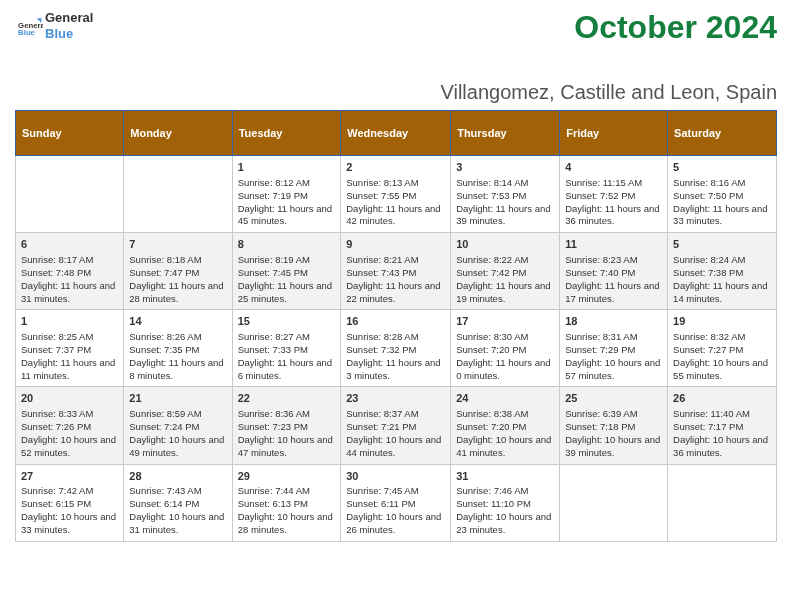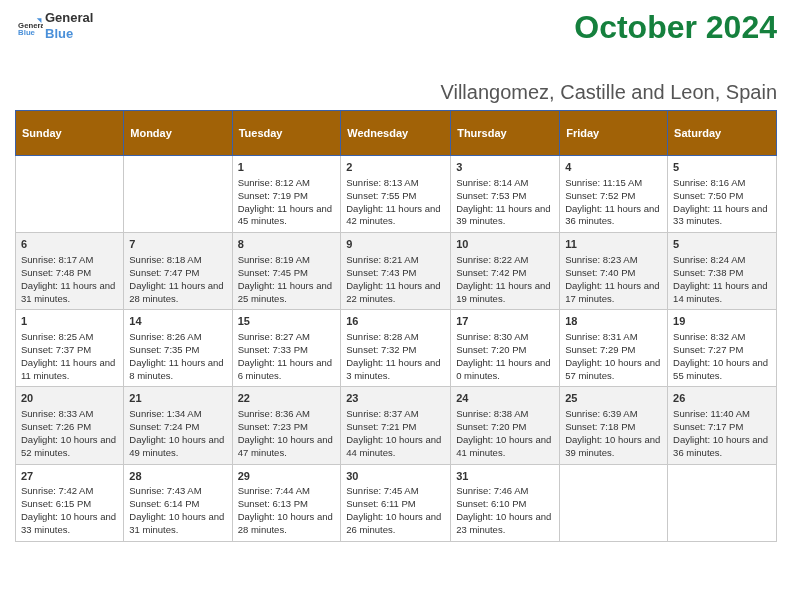--- a/index.html
+++ b/index.html
@@ -296,21 +296,21 @@
             <div class="cell-content">
               <div class="day-num">20</div>
               <div>Sunrise: 8:33 AM</div>
               <div>Sunset: 7:26 PM</div>
               <div>Daylight: 10 hours and 52 minutes.</div>
             </div>
           </td>
           <td>
             <div class="cell-content">
               <div class="day-num">21</div>
-              <div>Sunrise: 1:34 AM</div>
+              <div>Sunrise: 8:59 AM</div>
               <div>Sunset: 7:24 PM</div>
               <div>Daylight: 10 hours and 49 minutes.</div>
             </div>
           </td>
           <td>
             <div class="cell-content">
               <div class="day-num">22</div>
               <div>Sunrise: 8:36 AM</div>
               <div>Sunset: 7:23 PM</div>
               <div>Daylight: 10 hours and 47 minutes.</div>
@@ -379,21 +379,21 @@
               <div class="day-num">30</div>
               <div>Sunrise: 7:45 AM</div>
               <div>Sunset: 6:11 PM</div>
               <div>Daylight: 10 hours and 26 minutes.</div>
             </div>
           </td>
           <td>
             <div class="cell-content">
               <div class="day-num">31</div>
               <div>Sunrise: 7:46 AM</div>
-              <div>Sunset: 6:10 PM</div>
+              <div>Sunset: 11:10 PM</div>
               <div>Daylight: 10 hours and 23 minutes.</div>
             </div>
           </td>
           <td class="empty"></td>
           <td class="empty"></td>
         </tr>
       </tbody>
   </table>
 </div>
 

